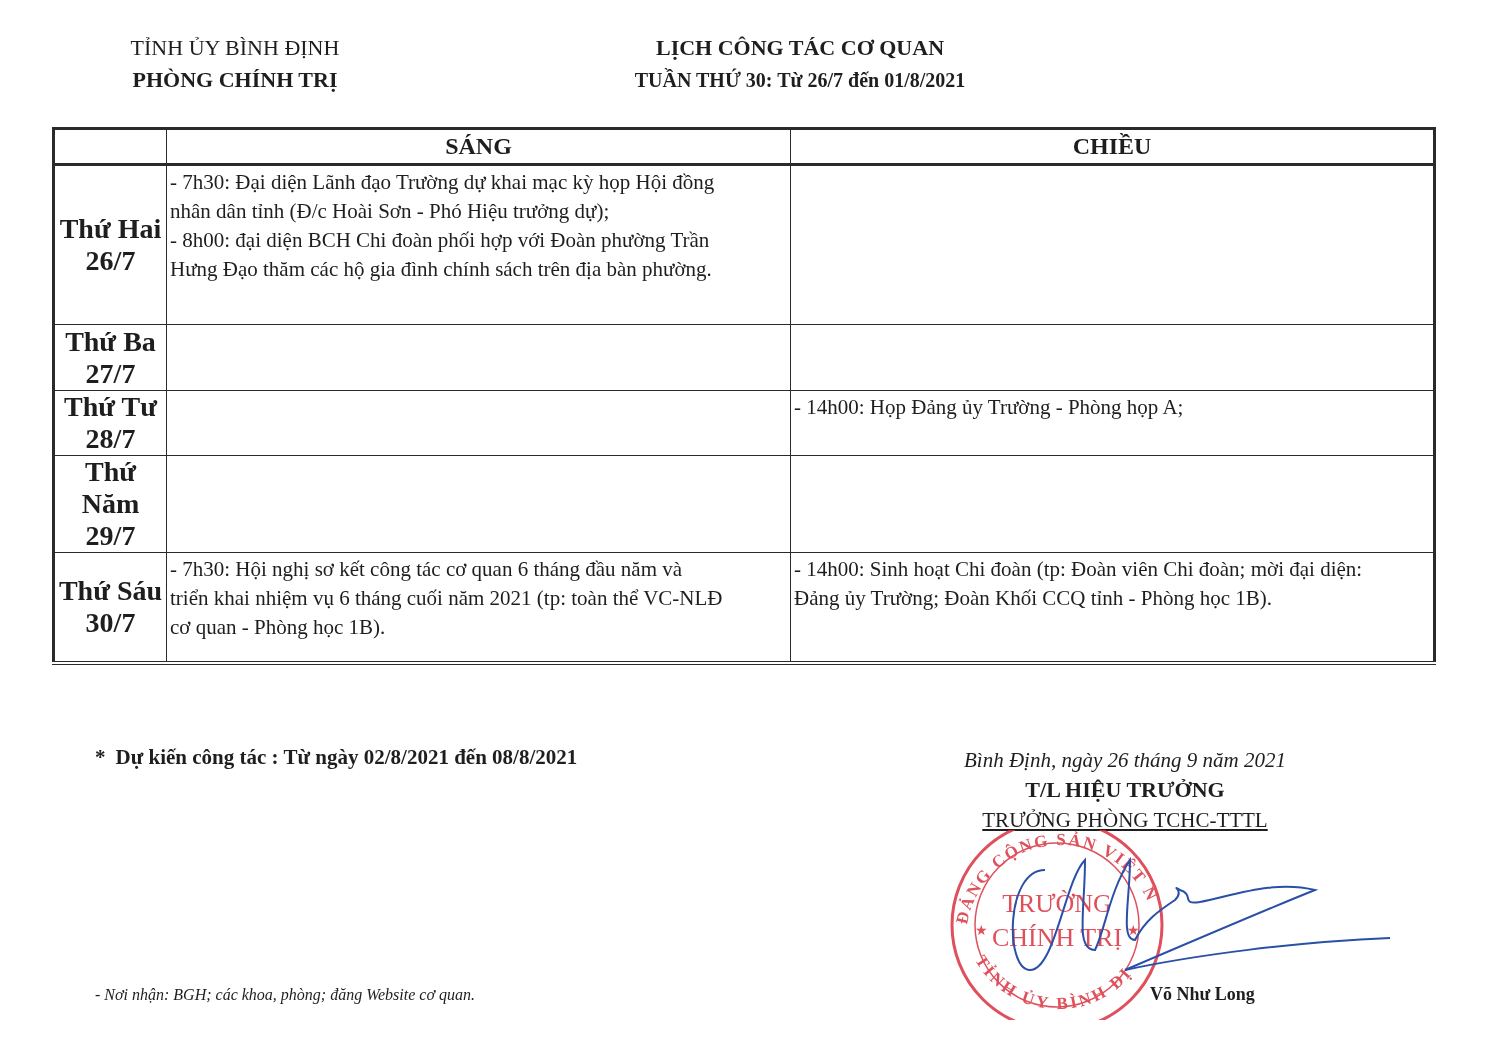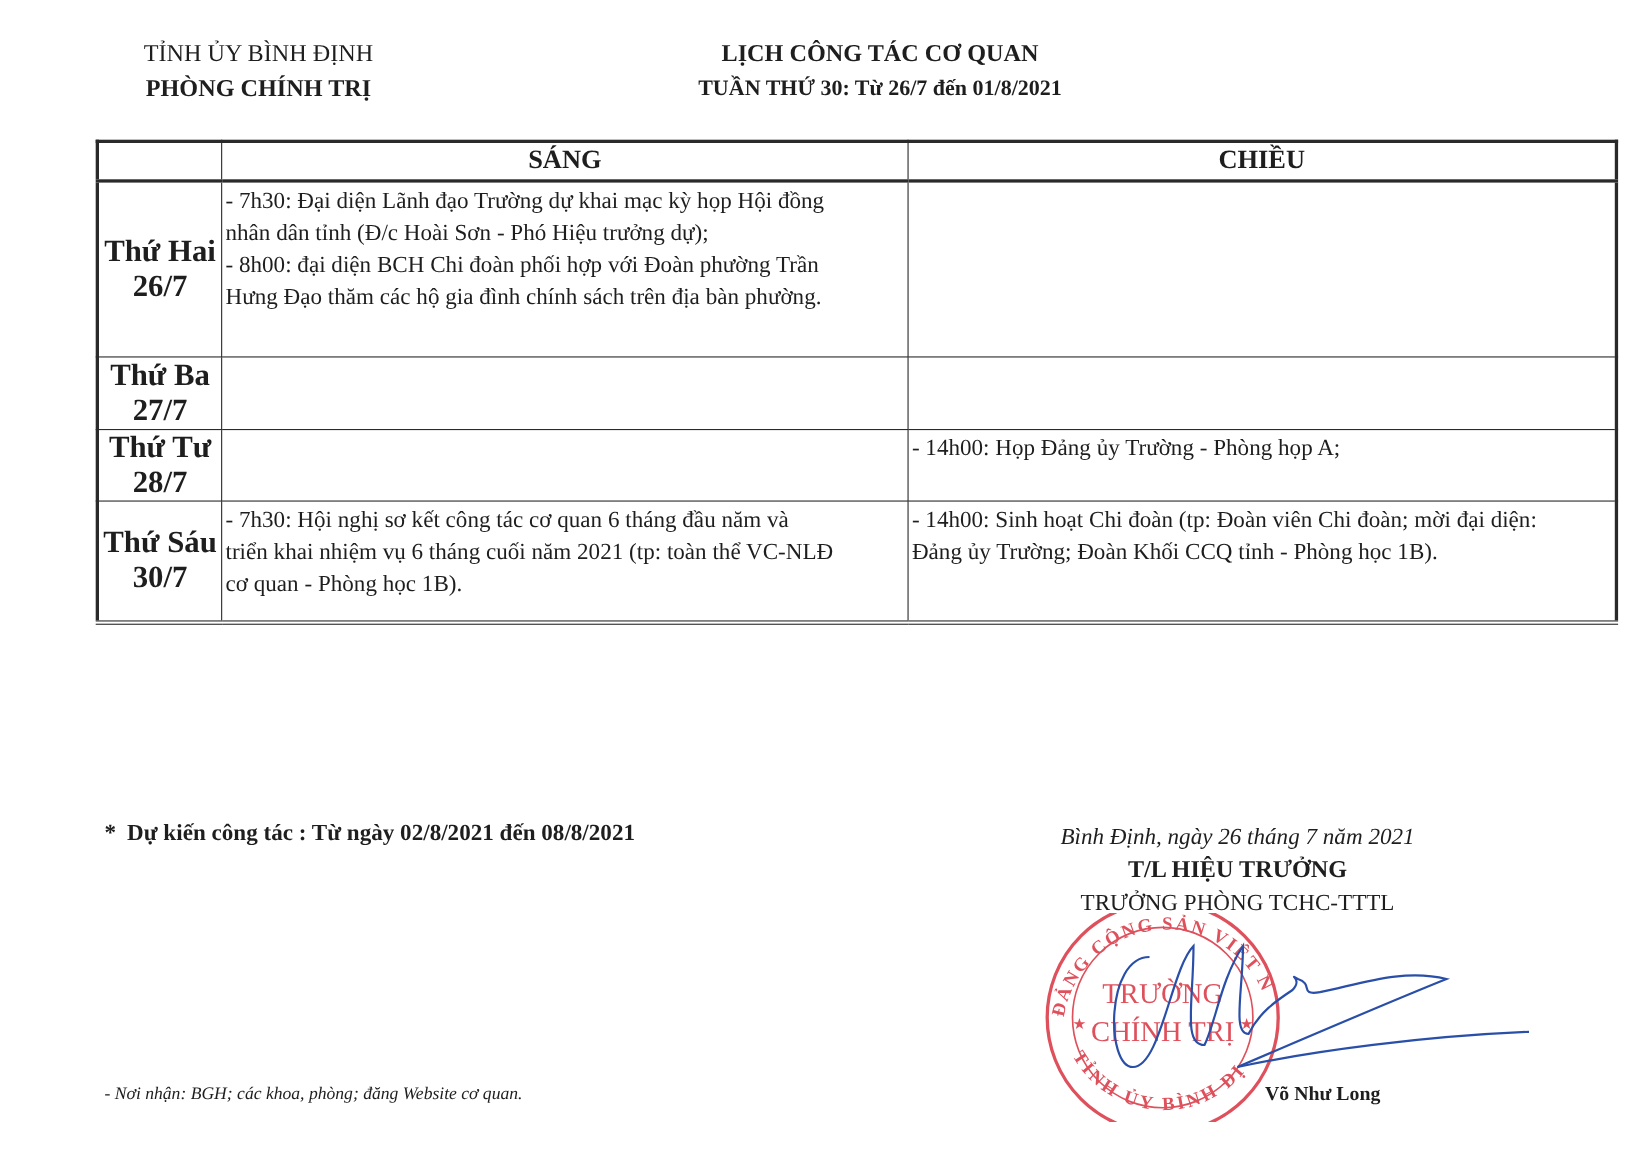--- a/index.html
+++ b/index.html
@@ -35,21 +35,21 @@
       text-align: center;
       font-size: 22px;
       line-height: 32px;
       font-weight: bold;
       font-family: Liberation Serif, serif;
     }
     .hdr-right .week { font-size: 20px; }
 
     table.schedule {
       position: absolute;
-      left: 87px;
+      left: 52px;
       top: 127px;
       width: 1381px;
       border-collapse: collapse;
       border: 3px solid #2a2a2a;
       table-layout: fixed;
     }
     table.schedule td, table.schedule th {
       border: 1.5px solid #2a2a2a;
       vertical-align: top;
       padding: 0;
@@ -103,21 +103,21 @@
       position: absolute;
       left: 905px;
       top: 745px;
       width: 440px;
       text-align: center;
       font-size: 21px;
       line-height: 30px;
     }
     .sign .place-date { font-style: italic; }
     .sign .on-behalf { font-weight: bold; font-size: 22px; }
-    .sign .position { font-size: 21px; }
+    .sign .position { font-size: 21px; text-decoration: underline; }
 
     .stamp-area {
       position: absolute;
       left: 935px;
       top: 830px;
       width: 460px;
       height: 190px;
     }
     .signer {
       position: absolute;
@@ -192,20 +192,28 @@
       <td class="day">
         <div>Thứ Tư</div>
         <div>28/7</div>
       </td>
       <td class="cell"></td>
       <td class="cell">
         <span class="line">- 14h00: Họp Đảng ủy Trường - Phòng họp A;</span>
       </td>
     </tr>
 
+    <tr class="r-thu">
+      <td class="day">
+        <div>Thứ</div>
+        <div>Năm 29/7</div>
+      </td>
+      <td class="cell"></td>
+      <td class="cell"></td>
+    </tr>
 
     <tr class="r-fri">
       <td class="day">
         <div>Thứ Sáu</div>
         <div>30/7</div>
       </td>
       <td class="cell">
         <span class="line">- 7h30: Hội nghị sơ kết công tác cơ quan 6 tháng đầu năm và</span>
         <span class="line">triển khai nhiệm vụ 6 tháng cuối năm 2021 (tp: toàn thể VC-NLĐ</span>
         <span class="line">cơ quan - Phòng học 1B).</span>
@@ -217,21 +225,21 @@
     </tr>
 
   </tbody>
 </table>
 
 <div class="plan">
   <span class="star">*</span><span>Dự kiến công tác :  Từ ngày 02/8/2021 đến 08/8/2021</span>
 </div>
 
 <div class="sign">
-  <div class="place-date">Bình Định, ngày 26 tháng 7 năm 2021</div>
+  <div class="place-date">Bình Định, ngày 26 tháng 9 năm 2021</div>
   <div class="on-behalf">T/L HIỆU TRƯỞNG</div>
   <div class="position">TRƯỞNG PHÒNG TCHC-TTTL</div>
 </div>
 
 <div class="stamp-area">
   <svg width="460" height="190" viewBox="0 0 460 190">
     <defs>
       <path id="ringTop" d="M 32,95 A 95,95 0 0 1 212,70"></path>
       <path id="ringBottom" d="M 40,130 A 95,95 0 0 0 200,140"></path>
     </defs>

